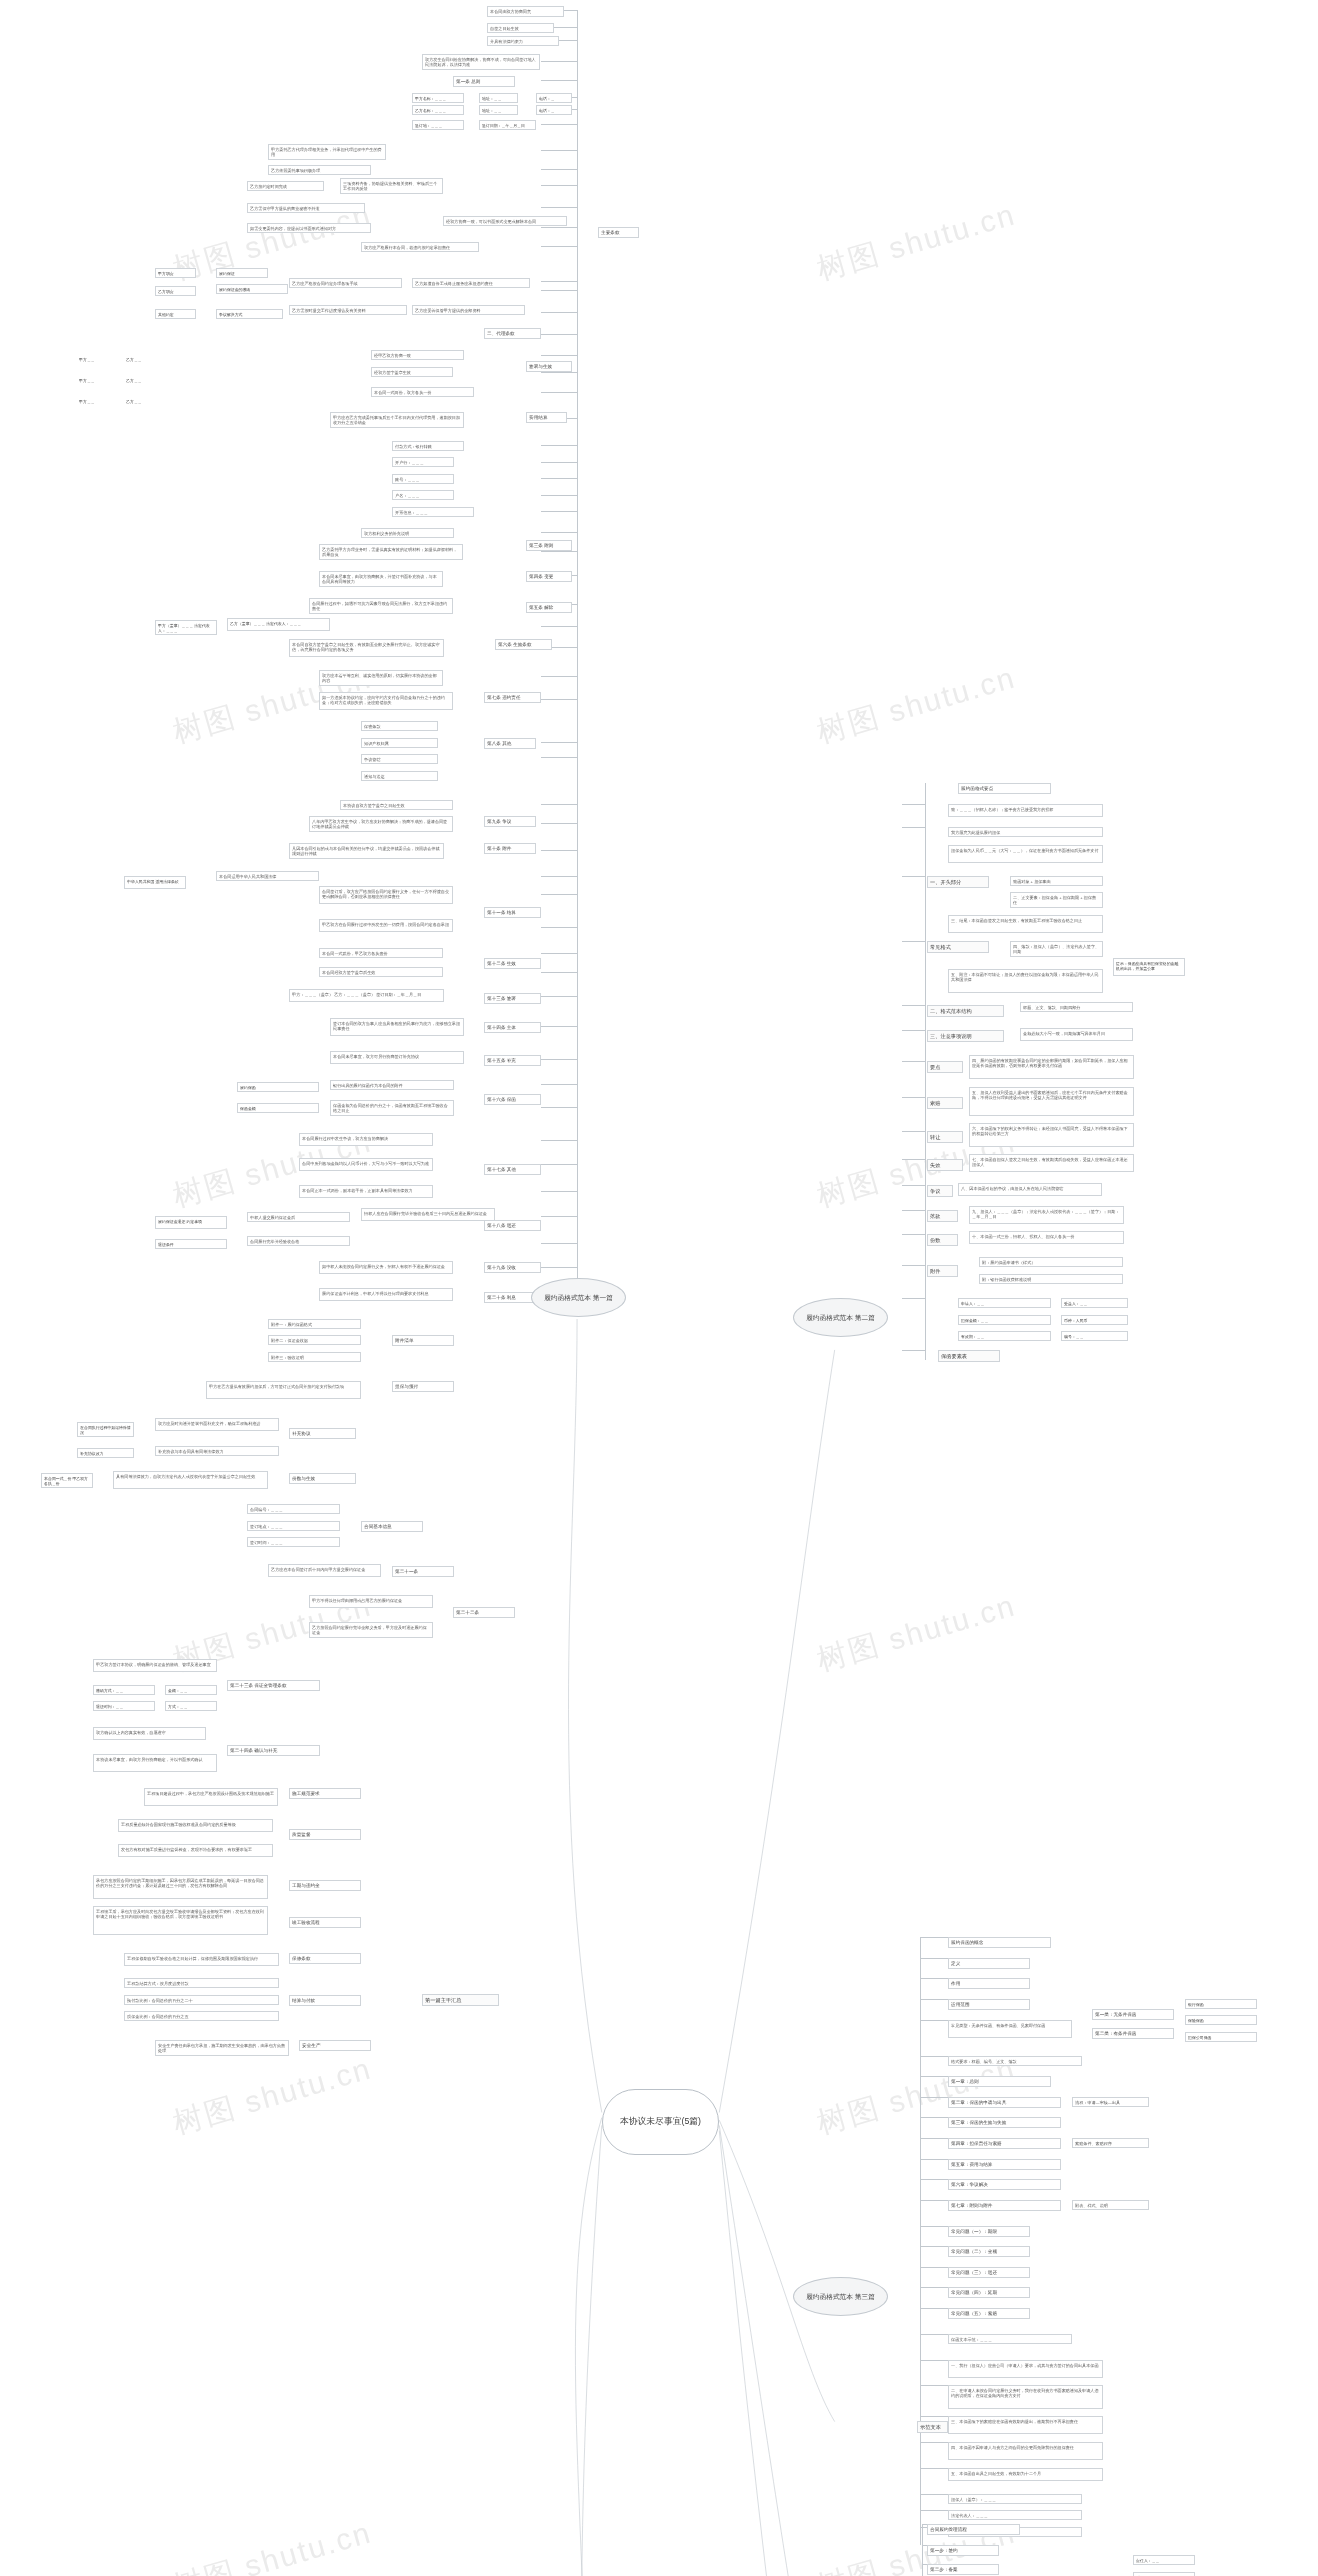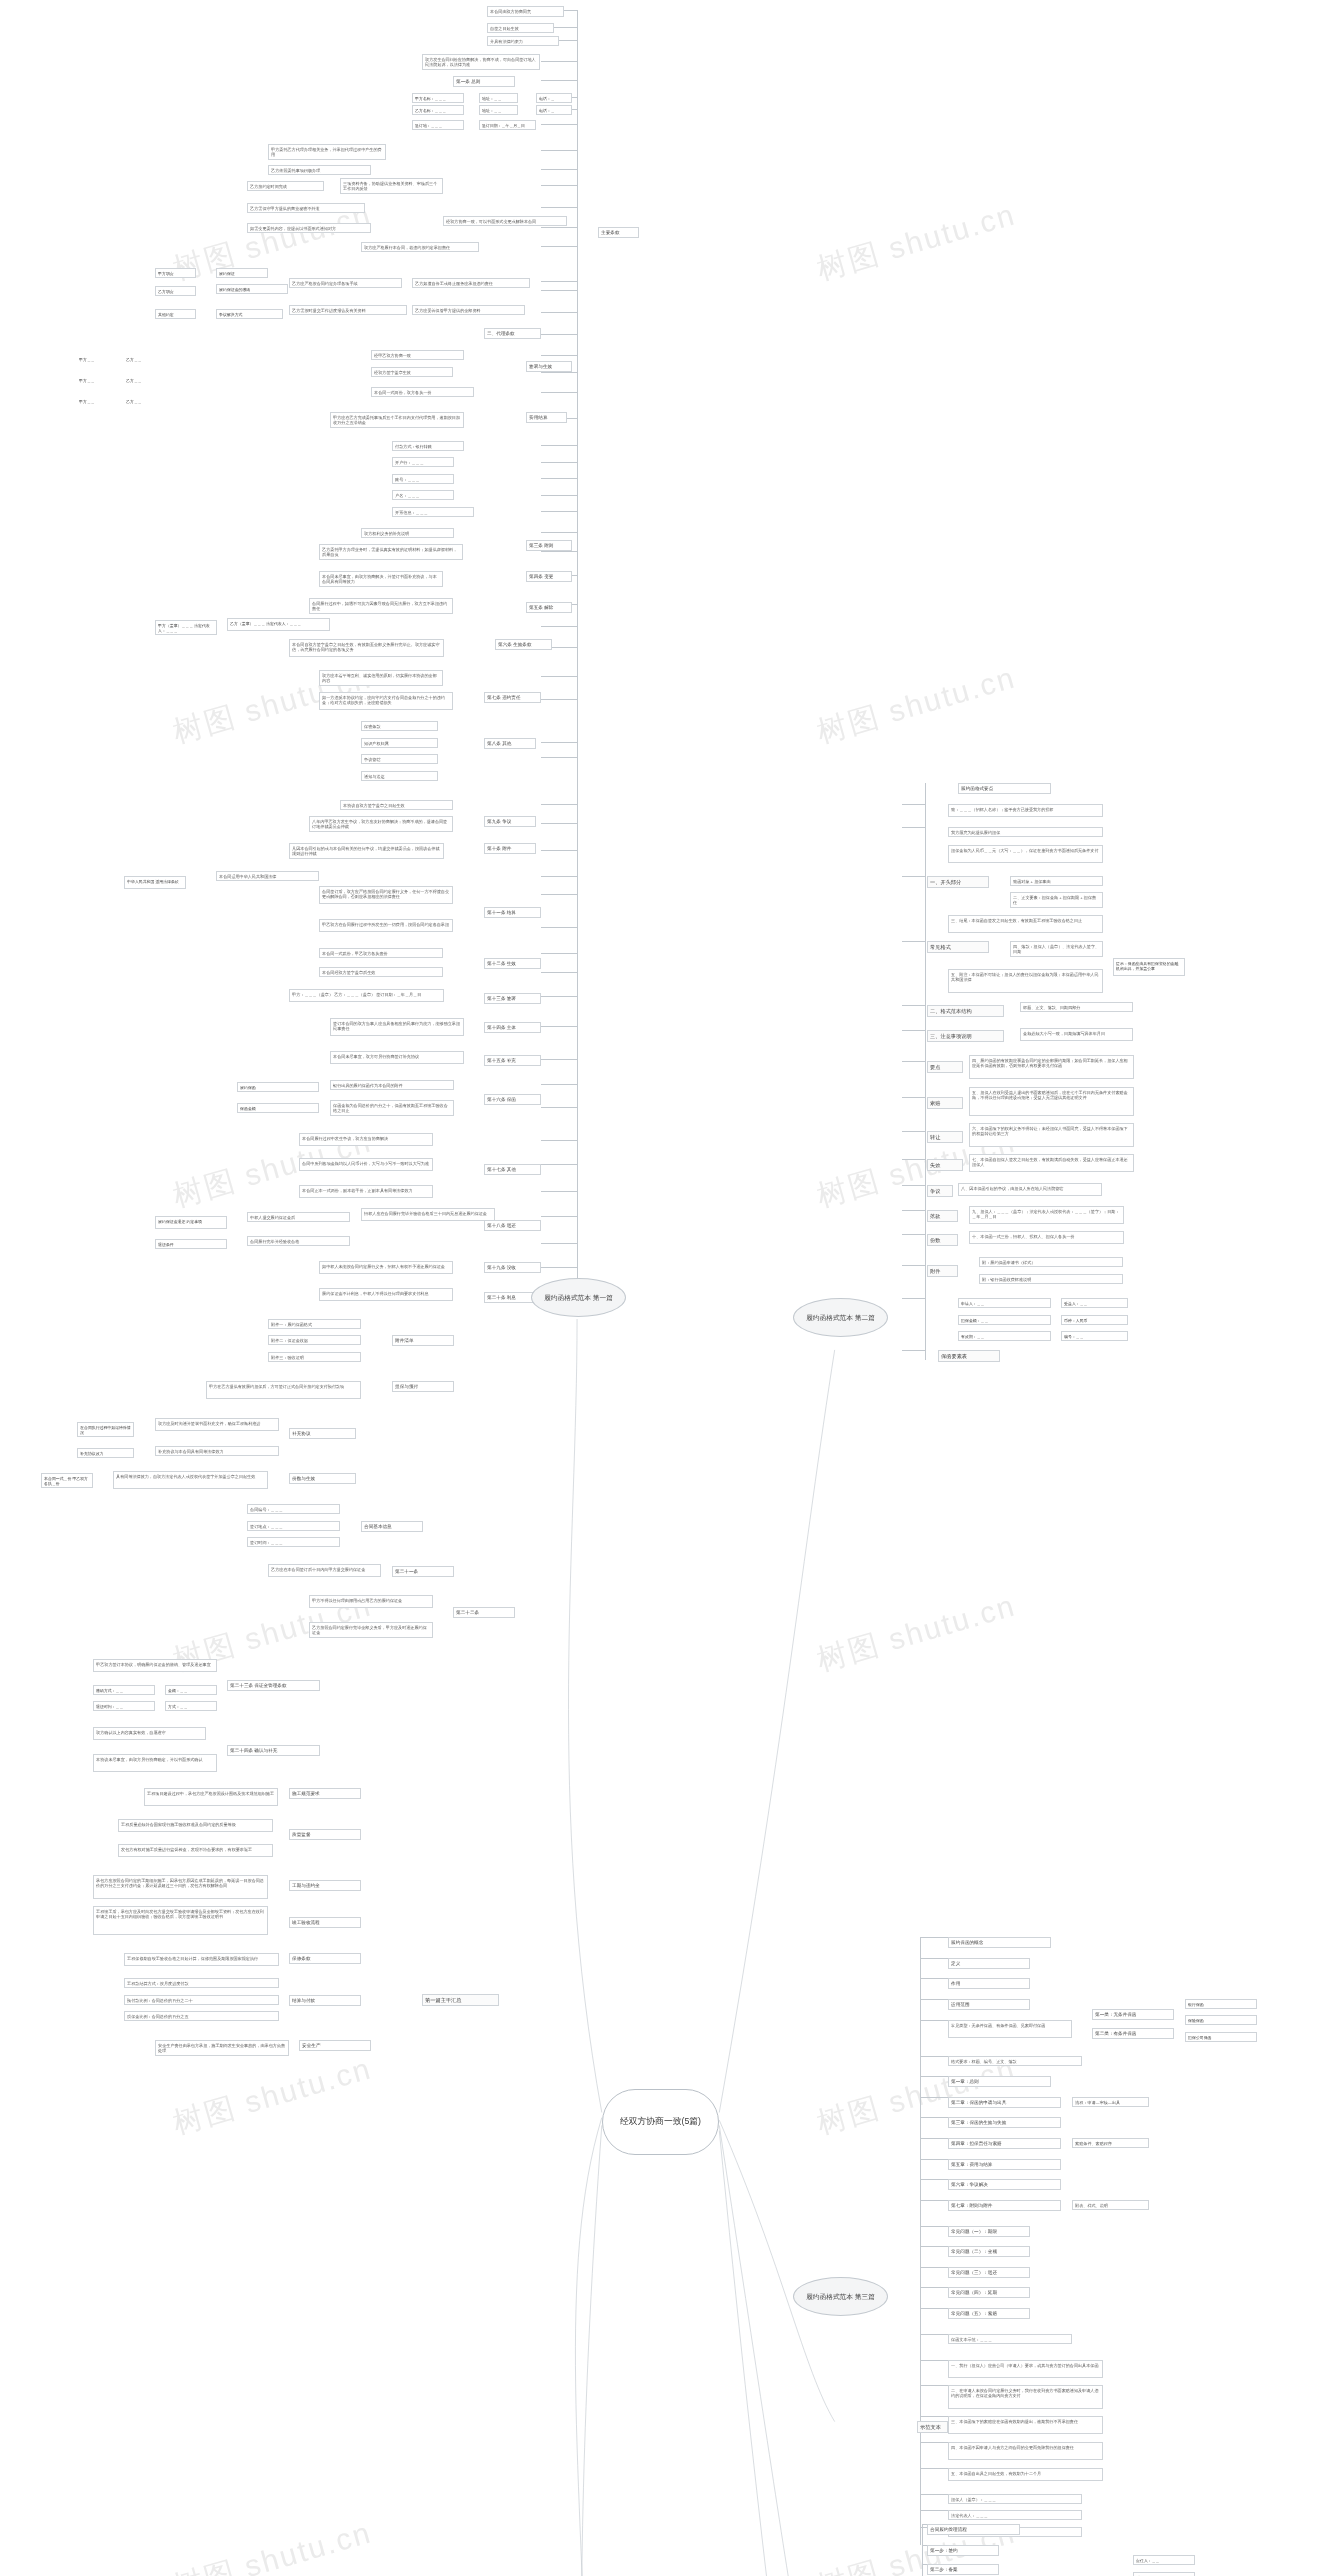--- a/index.html
+++ b/index.html
@@ -122,21 +122,21 @@
   <svg class="curve" style="left:0;top:0;width:1319px;height:3449px;" viewBox="0 0 2560 6694" width="1319" height="3449">
     <path d="M1168 4100 C 1060 3500, 1120 3000, 1120 2560"></path>
     <path d="M1168 4110 C 1080 4400, 1130 4800, 1140 5320"></path>
     <path d="M1168 4125 C 1090 5200, 1150 5700, 1160 5900"></path>
     <path d="M1396 4100 C 1520 3400, 1560 3000, 1620 2620"></path>
     <path d="M1396 4115 C 1520 4400, 1560 4600, 1620 4700"></path>
     <path d="M1396 4125 C 1530 5000, 1570 5300, 1620 5460"></path>
     <path d="M1396 4135 C 1540 5600, 1600 5800, 1660 5980"></path>
   </svg>
 
-  <div class="root-node">经双方协商一致(5篇)</div>
+  <div class="root-node">本协议未尽事宜(5篇)</div>
 
   <div class="hub" style="left:531px;top:1278px;">履约函格式范本 第一篇</div>
   <div class="hub" style="left:793px;top:1298px;">履约函格式范本 第二篇</div>
   <div class="hub" style="left:793px;top:2277px;">履约函格式范本 第三篇</div>
 
   <div id="g-b1">
       <div class="node leaf" style="left: 487px; top: 6.2px; width: 77px; min-height: 7.2px;">本合同由双方协商同意</div>
       <div class="node leaf" style="left: 487px; top: 23px; width: 67px; min-height: 7.2px;">自签之日起生效</div>
       <div class="node leaf" style="left: 487px; top: 36px; width: 72px; min-height: 7.2px;">并具有法律约束力</div>
       <div class="node leaf" style="left: 422px; top: 54px; width: 118px; min-height: 13.4px;">双方发生合同纠纷应协商解决，协商不成，可向合同签订地人民法院起诉，以法律为准</div>

